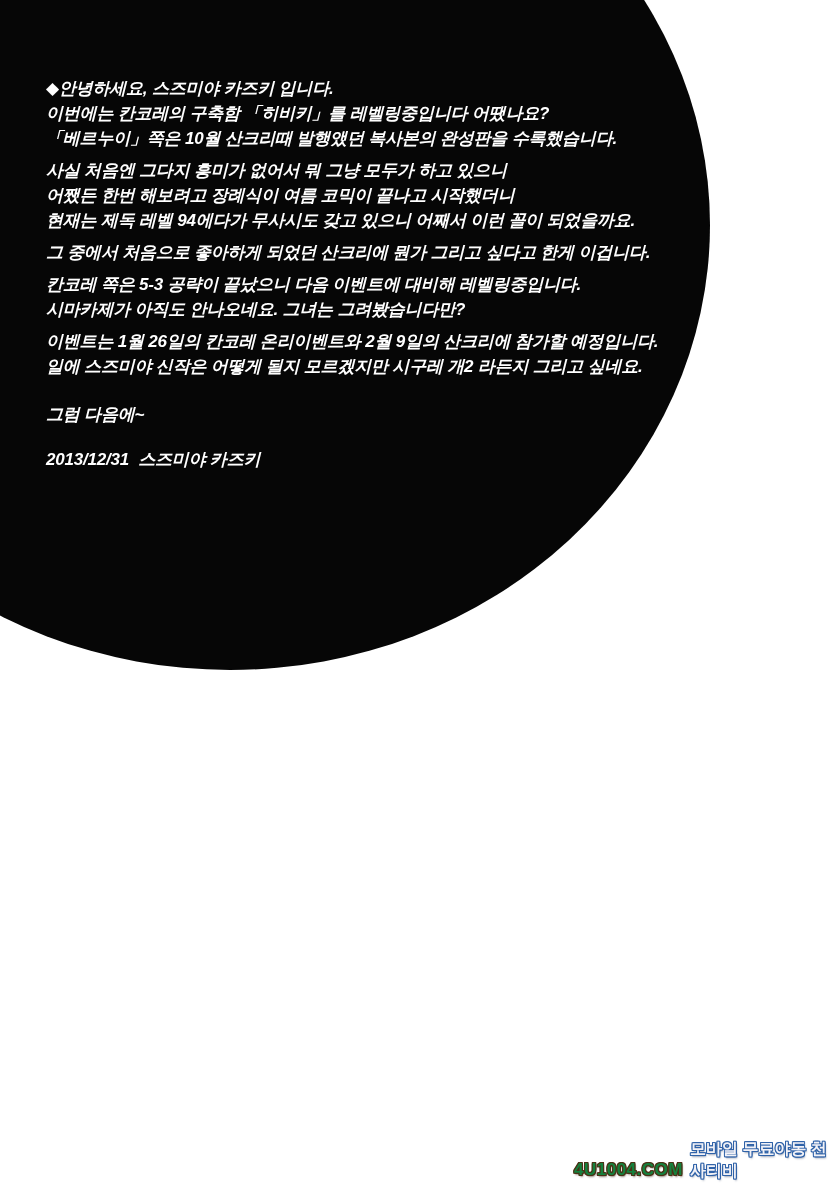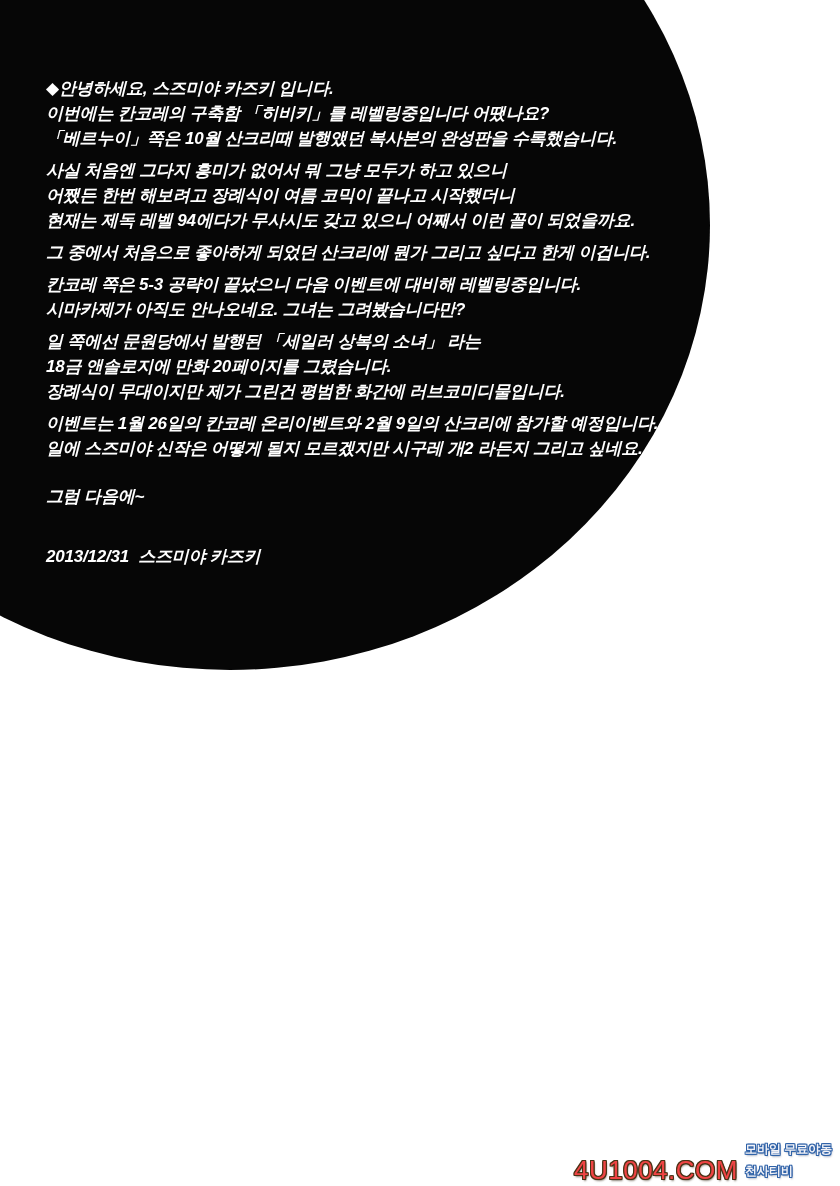--- a/index.html
+++ b/index.html
@@ -17,37 +17,37 @@
   .afterword{
     position:absolute;
     left:46px;top:76px;width:620px;
     color:#ffffff;
     font-size:17px;line-height:25px;font-weight:bold;
     letter-spacing:-0.2px;
   }
   .para{margin:0 0 7px 0;}
   .line{white-space:pre-wrap;font-style:italic;}
   .closing{margin-top:23px;}
-  .signoff{margin-top:35px;}
+  .signoff{margin-top:20px;}
   .wm{
     position:absolute;left:574px;top:1150px;width:266px;height:34px;
     display:flex;align-items:flex-end;gap:7px;
   }
   .wm-site{
-    font-size:26px;line-height:28px;font-weight:normal;letter-spacing:0.5px;
-    color:#ef4444;
+    font-size:17px;line-height:28px;font-weight:bold;letter-spacing:0.5px;
+    color:#15803d;
     text-shadow:
       -1px -1px 0 #4a3216, 1px -1px 0 #4a3216,
       -1px  1px 0 #4a3216, 1px  1px 0 #4a3216,
       -1px  0   0 #4a3216, 1px  0   0 #4a3216,
        0   -1px 0 #4a3216, 0    1px 0 #4a3216,
        1px  2px 2px rgba(40,25,5,0.55);
   }
   .wm-tagline{
-    font-size:12px;line-height:22px;font-weight:bold;letter-spacing:0px;
+    font-size:16px;line-height:22px;font-weight:bold;letter-spacing:0px;
     color:#f2f2f7;
     margin-bottom:2px;
     text-shadow:
       -1px -1px 0 #2f62a8, 1px -1px 0 #2f62a8,
       -1px  1px 0 #2f62a8, 1px  1px 0 #2f62a8,
       -1px  0   0 #2f62a8, 1px  0   0 #2f62a8,
        0   -1px 0 #2f62a8, 0    1px 0 #2f62a8,
        1px  2px 2px rgba(20,40,80,0.45);
   }
 </style>
@@ -72,25 +72,20 @@
 
   <div class="para">
     <div class="line">그 중에서 처음으로 좋아하게 되었던 산크리에 뭔가 그리고 싶다고 한게 이겁니다.</div>
   </div>
 
   <div class="para">
     <div class="line">칸코레 쪽은 5-3 공략이 끝났으니 다음 이벤트에 대비해 레벨링중입니다.</div>
     <div class="line">시마카제가 아직도 안나오네요. 그녀는 그려봤습니다만?</div>
   </div>
 
-  <div class="para">
-    <div class="line">일 쪽에선 문원당에서 발행된 「세일러 상복의 소녀」 라는</div>
-    <div class="line">18금 앤솔로지에 만화 20페이지를 그렸습니다.</div>
-    <div class="line">장례식이 무대이지만 제가 그린건 평범한 화간에 러브코미디물입니다.</div>
-  </div>
 
   <div class="para">
     <div class="line">이벤트는 1월 26일의 칸코레 온리이벤트와 2월 9일의 산크리에 참가할 예정입니다.</div>
     <div class="line">일에 스즈미야 신작은 어떻게 될지 모르겠지만 시구레 개2 라든지 그리고 싶네요.</div>
   </div>
 
   <div class="line closing">그럼 다음에~</div>
 
   <div class="line signoff">2013/12/31  스즈미야 카즈키</div>
 

